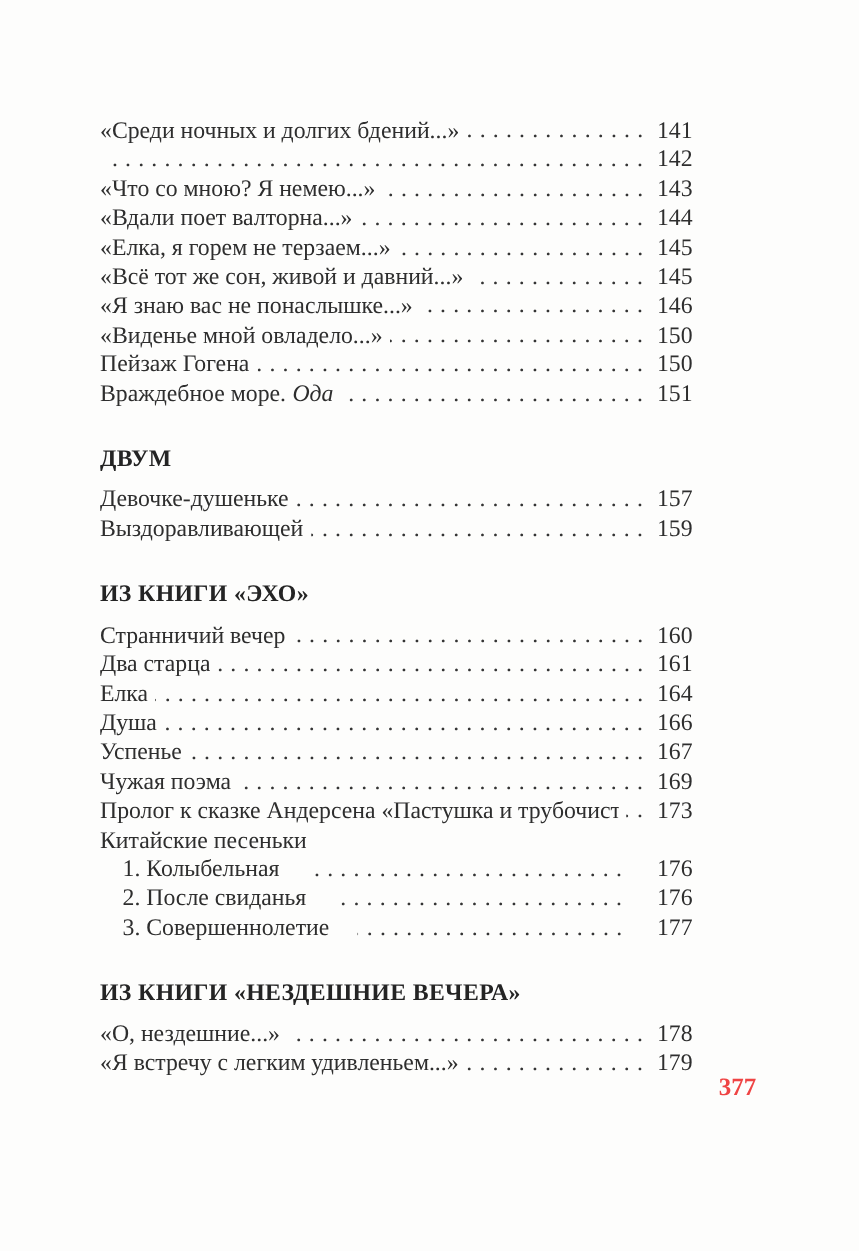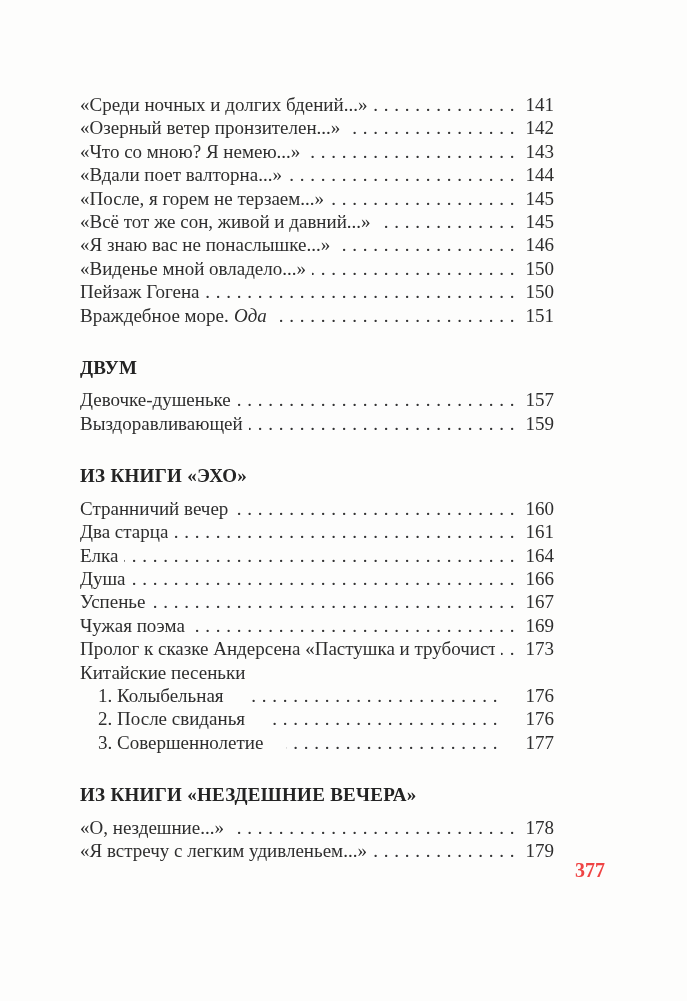--- a/index.html
+++ b/index.html
@@ -63,36 +63,35 @@
 <body>
 
 <div class="toc">
 
   <div class="row">
     <span class="t">«Среди ночных и долгих бдений...»</span>
     <span class="lead"></span>
     <span class="n">141</span>
   </div>
   <div class="row">
-    <span class="t">«Озерный ветер пронзителен...»</span>
     <span class="lead"></span>
     <span class="n">142</span>
   </div>
   <div class="row">
     <span class="t">«Что со мною? Я немею...»</span>
     <span class="lead"></span>
     <span class="n">143</span>
   </div>
   <div class="row">
     <span class="t">«Вдали поет валторна...»</span>
     <span class="lead"></span>
     <span class="n">144</span>
   </div>
   <div class="row">
-    <span class="t">«После, я горем не терзаем...»</span>
+    <span class="t">«Елка, я горем не терзаем...»</span>
     <span class="lead"></span>
     <span class="n">145</span>
   </div>
   <div class="row">
     <span class="t">«Всё тот же сон, живой и давний...»</span>
     <span class="lead"></span>
     <span class="n">145</span>
   </div>
   <div class="row">
     <span class="t">«Я знаю вас не понаслышке...»</span>

